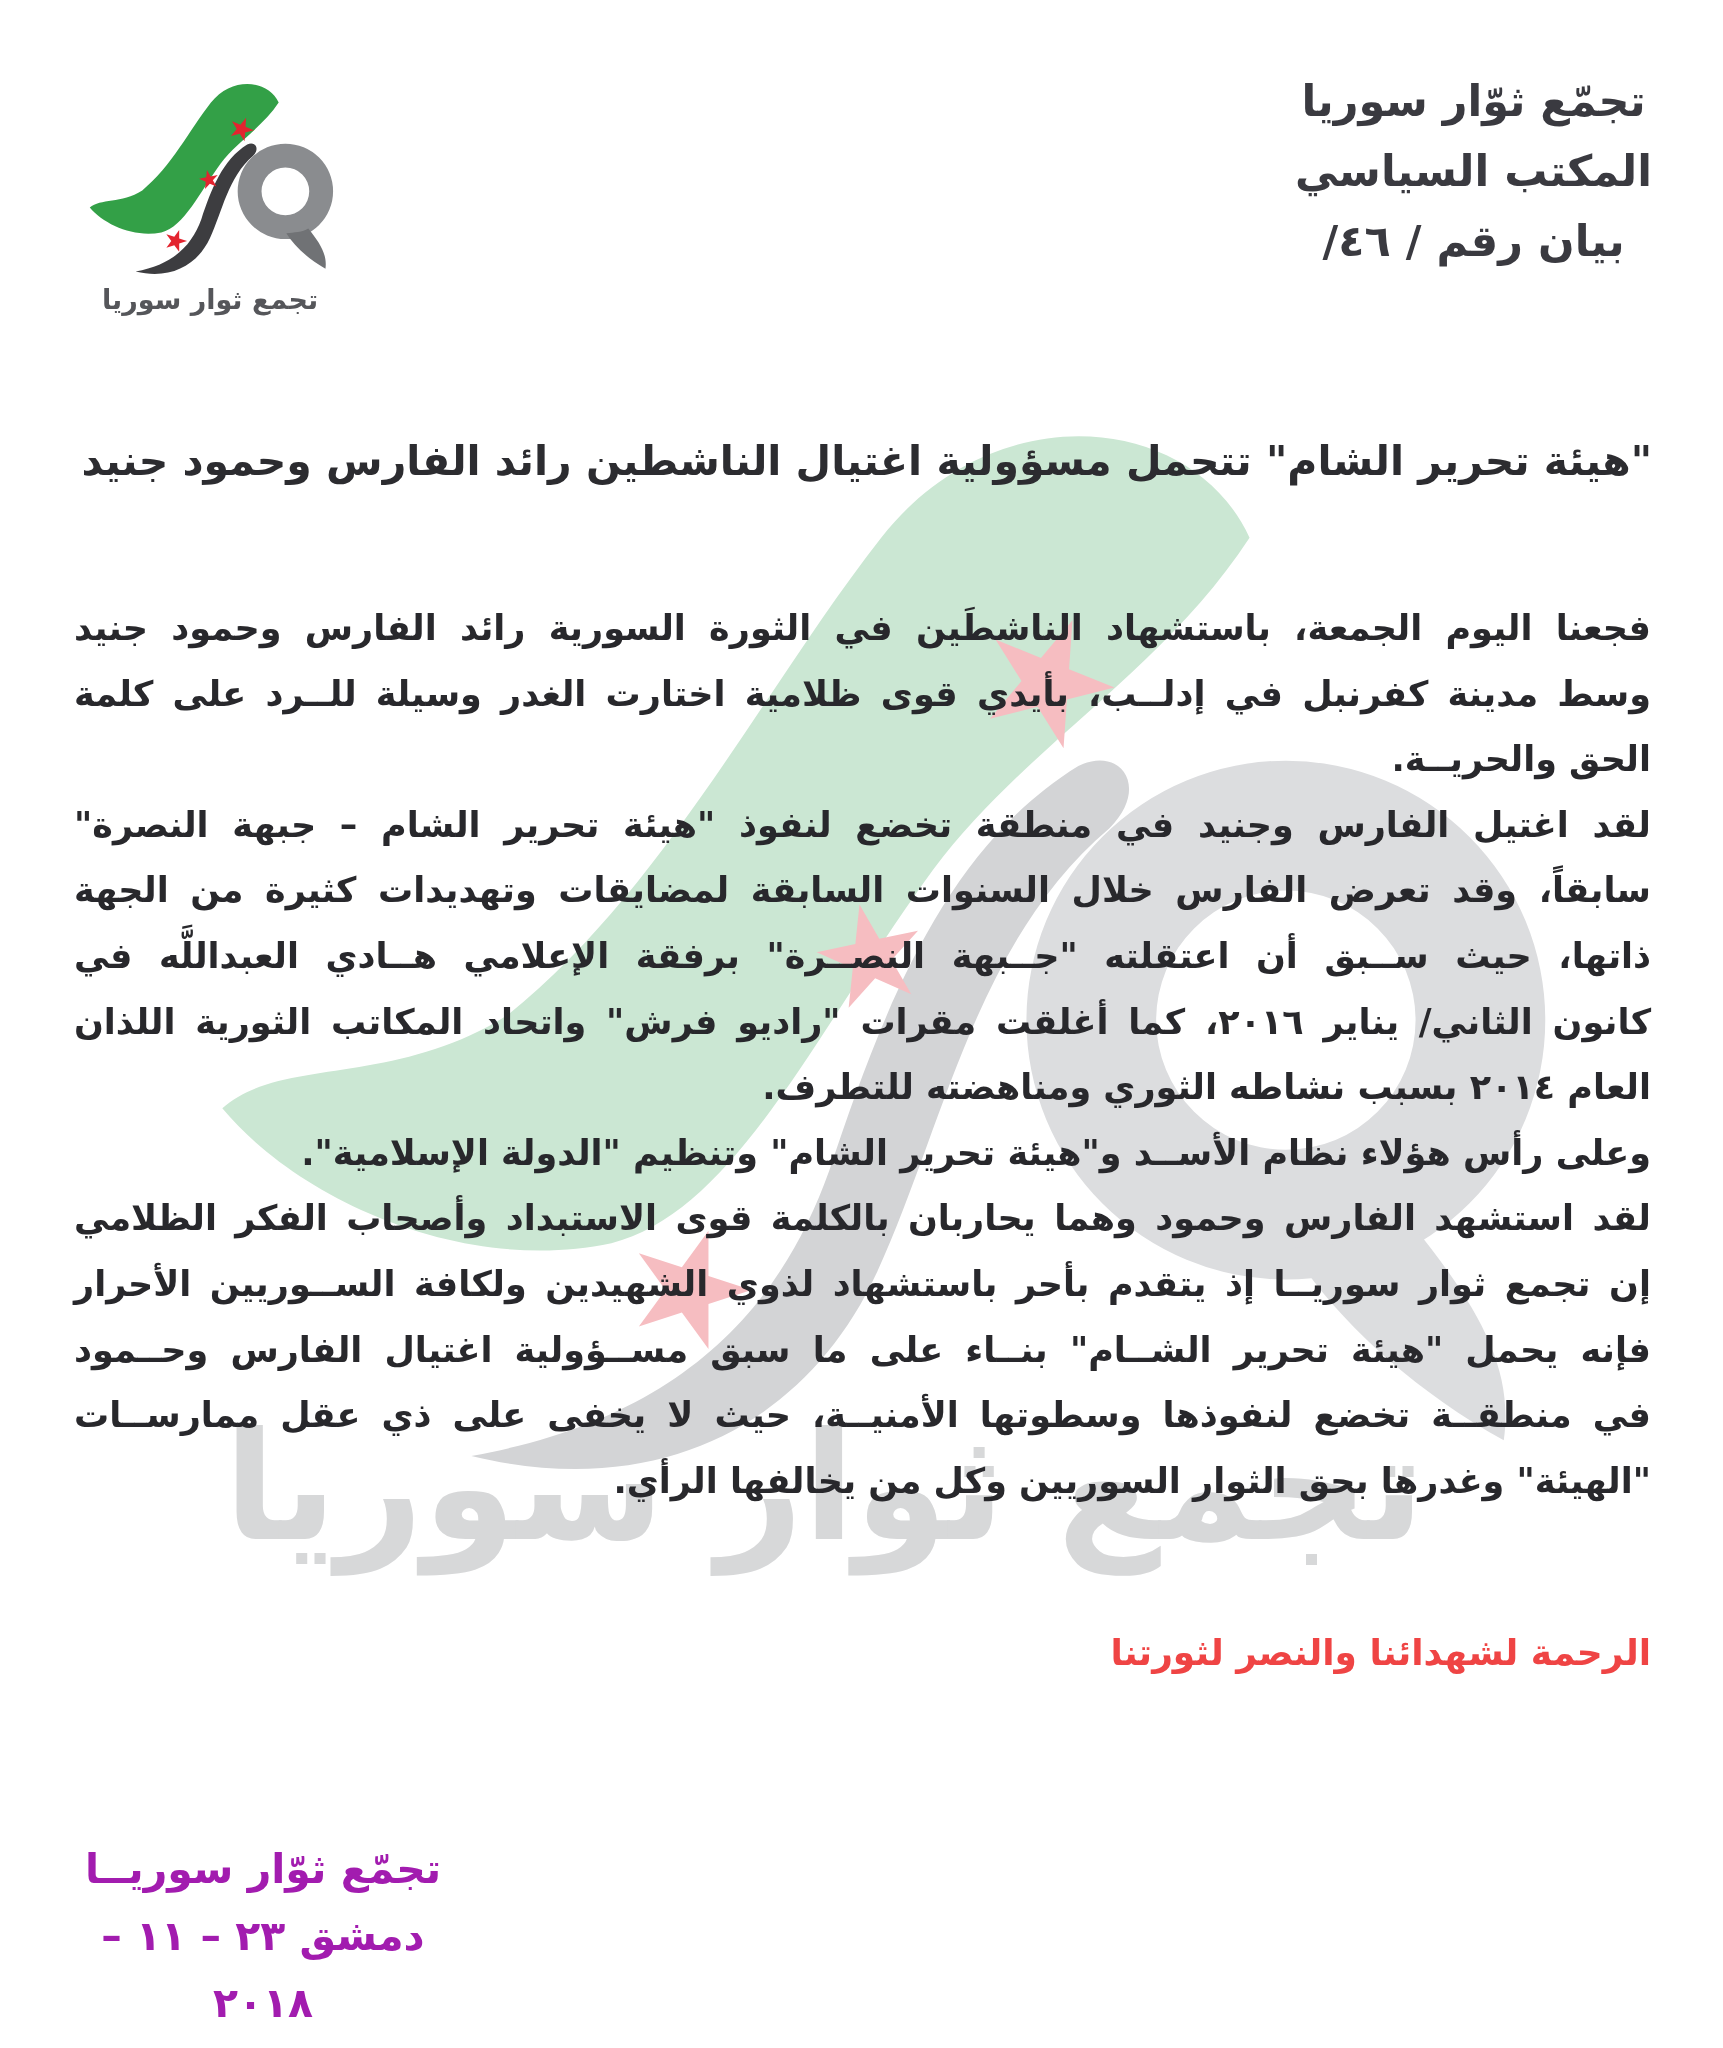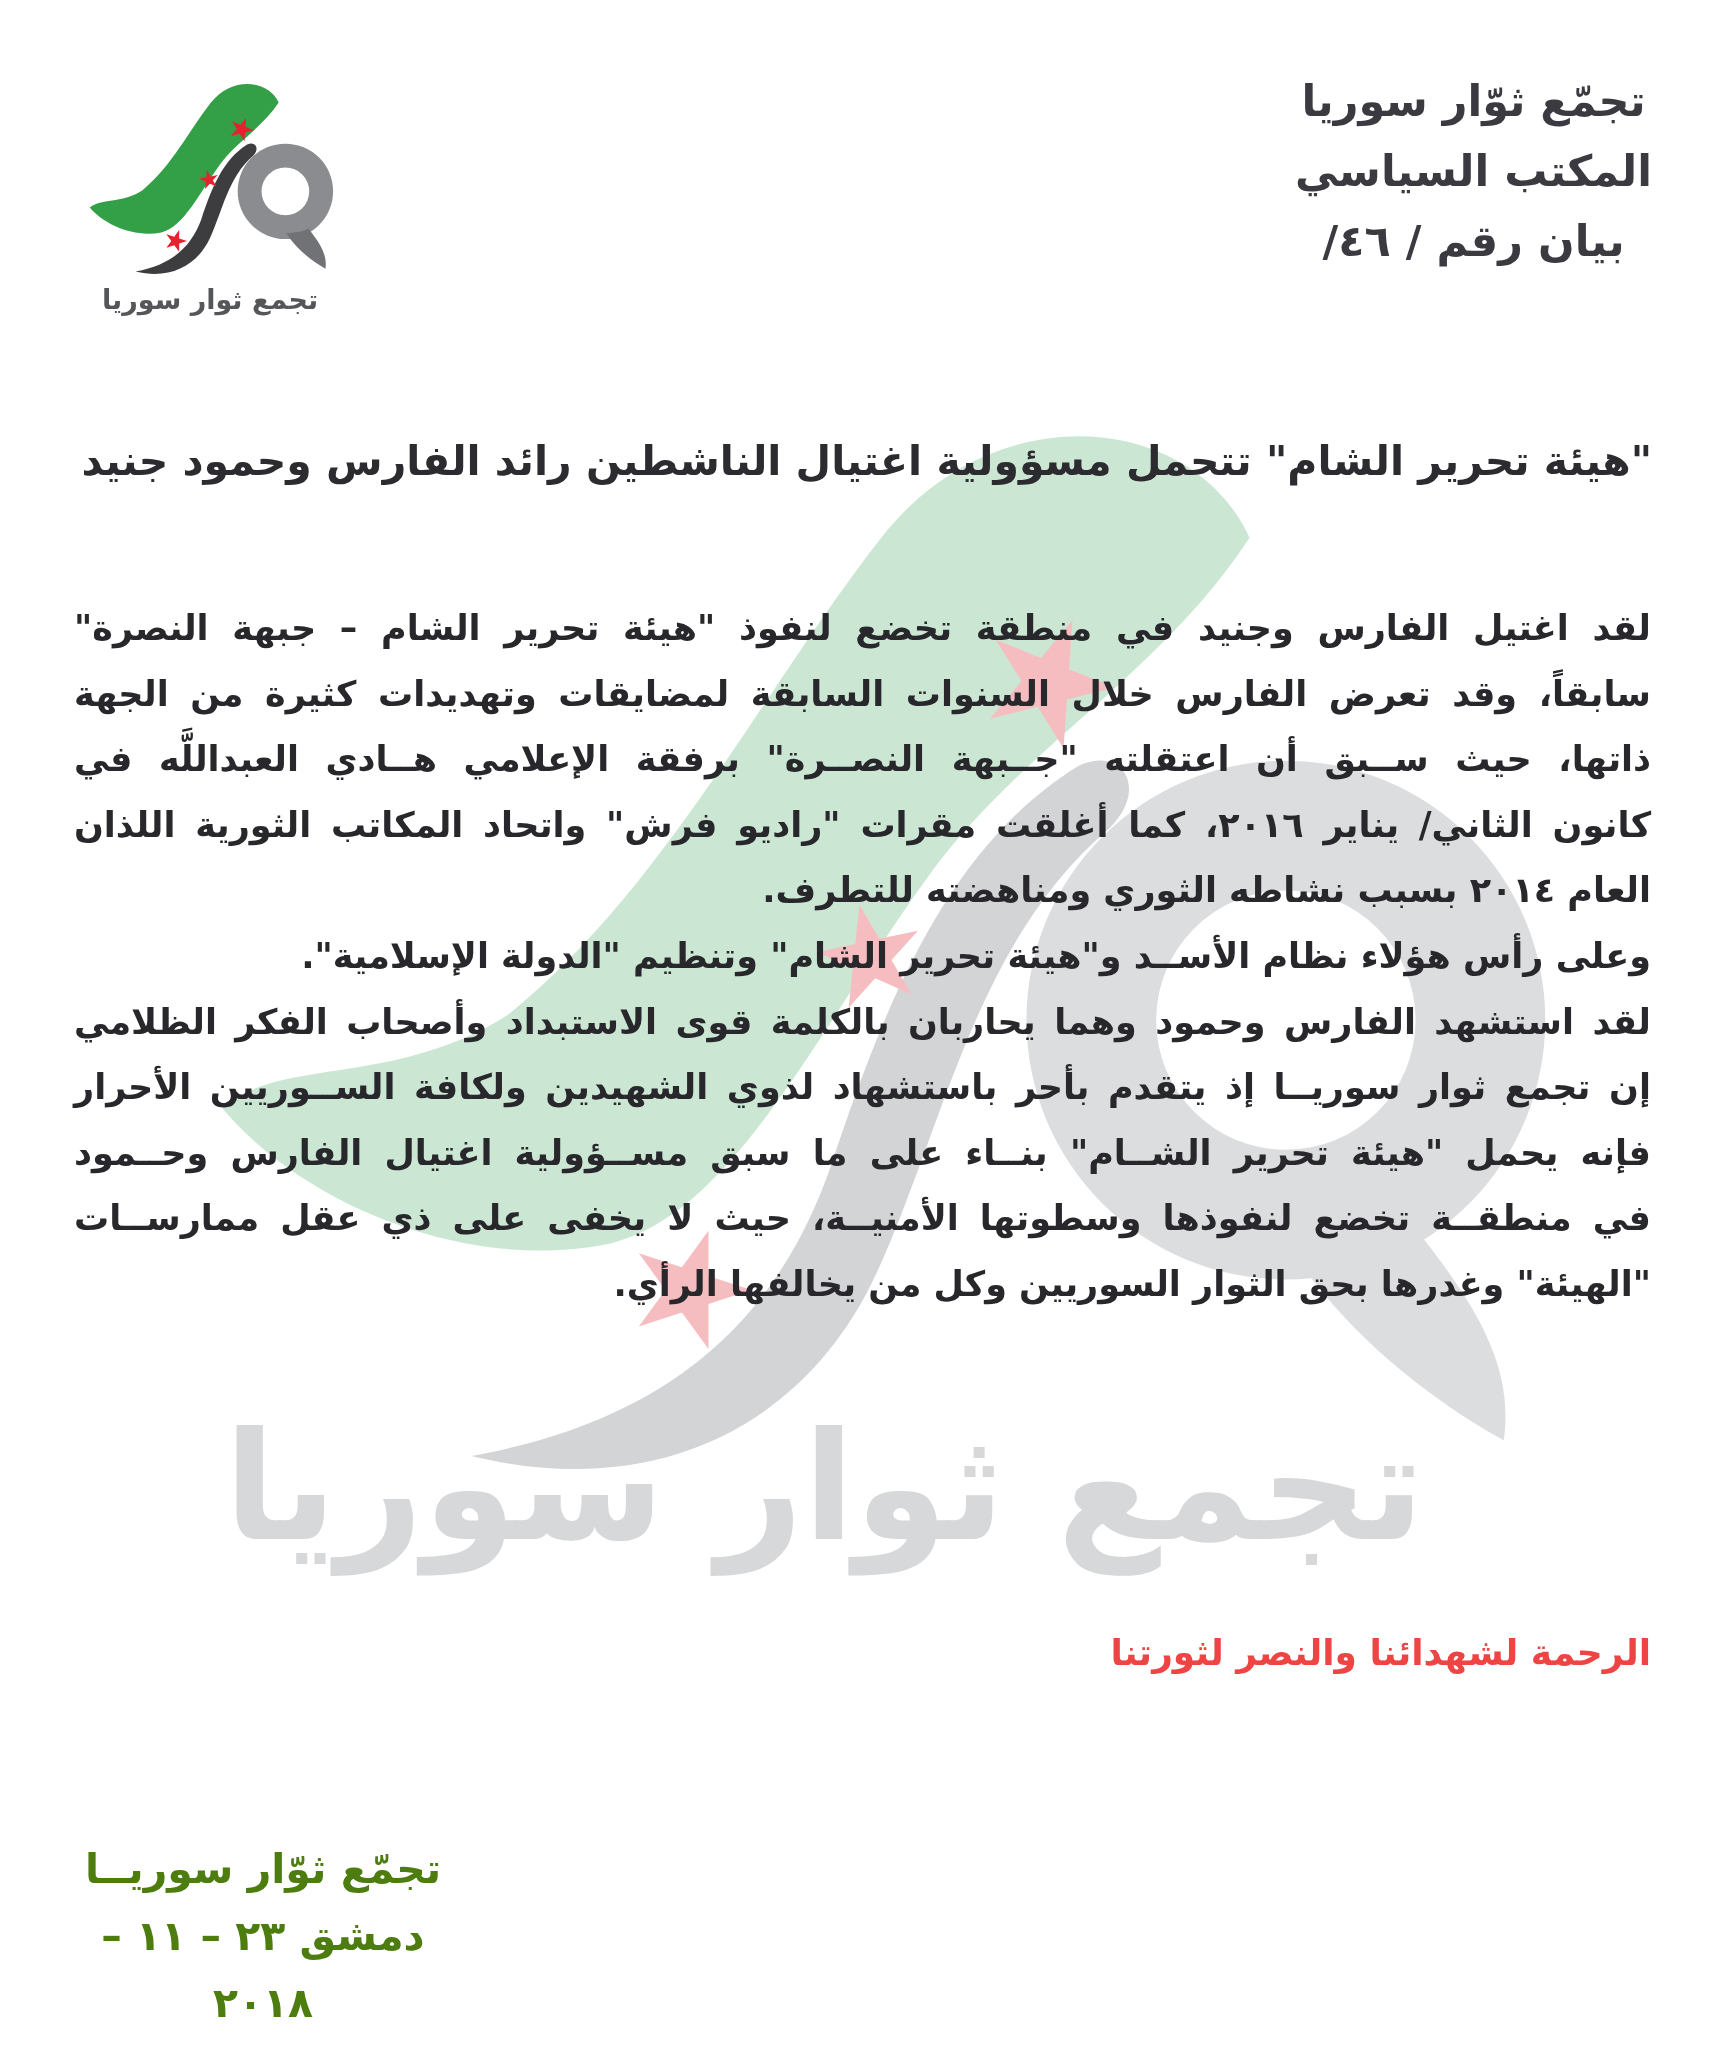--- a/index.html
+++ b/index.html
@@ -69,21 +69,21 @@
   
   .closing{
     position:absolute;right:72px;top:1632px;z-index:1;
     font-size:36px;font-weight:bold;color:#ef4444;direction:rtl;
   }
 
   
   .footer-block{
     position:absolute;left:48px;top:1836px;width:430px;z-index:1;
     text-align:center;direction:rtl;
-    font-size:41px;font-weight:bold;line-height:67px;color:#4d7c0f;
+    font-size:41px;font-weight:bold;line-height:67px;color:#a21caf;
   }
 </style>
 </head>
 <body>
 
 <div class="page">
 
   <div class="watermark">
     <svg class="sr-logo logo-main" viewBox="0 0 262 218" style="position:absolute;width:0;height:0;overflow:hidden" aria-hidden="true">
       <defs>
@@ -114,20 +114,25 @@
   <div class="header-block">
     <div>تجمّع ثوّار سوريا</div>
     <div>المكتب السياسي</div>
     <div>بيان رقم / ٤٦/</div>
   </div>
 
   <div class="title">"هيئة تحرير الشام" تتحمل مسؤولية اغتيال الناشطين رائد الفارس وحمود جنيد</div>
 
   <div class="body-block">
     <div class="para">
+      <div class="bline">فجعنا اليوم الجمعة، باستشهاد الناشطَين في الثورة السورية  رائد الفارس وحمود جنيد</div>
+      <div class="bline">وسط مدينة كفرنبل في إدلــب، بأيدي قوى ظلامية اختارت الغدر وسيلة للــرد على كلمة</div>
+      <div class="bline end">الحق والحريــة.</div>
+    </div>
+    <div class="para">
       <div class="bline">لقد اغتيل الفارس وجنيد في منطقة  تخضع لنفوذ "هيئة تحرير الشام – جبهة النصرة"</div>
       <div class="bline">سابقاً، وقد تعرض الفارس خلال السنوات السابقة لمضايقات وتهديدات كثيرة من الجهة</div>
       <div class="bline">ذاتها، حيث ســبق أن اعتقلته "جــبهة النصــرة"  برفقة الإعلامي هــادي العبداللَّه في</div>
       <div class="bline">كانون الثاني/  يناير ٢٠١٦، كما أغلقت مقرات "راديو فرش"  واتحاد المكاتب الثورية اللذان</div>
       <div class="bline end">العام ٢٠١٤ بسبب نشاطه الثوري ومناهضته للتطرف.</div>
     </div>
     <div class="para">
       <div class="bline end">وعلى رأس هؤلاء نظام الأســد و"هيئة تحرير الشام" وتنظيم "الدولة الإسلامية".</div>
       <div class="bline">لقد استشهد الفارس وحمود وهما يحاربان بالكلمة قوى الاستبداد وأصحاب الفكر الظلامي</div>
     </div>

